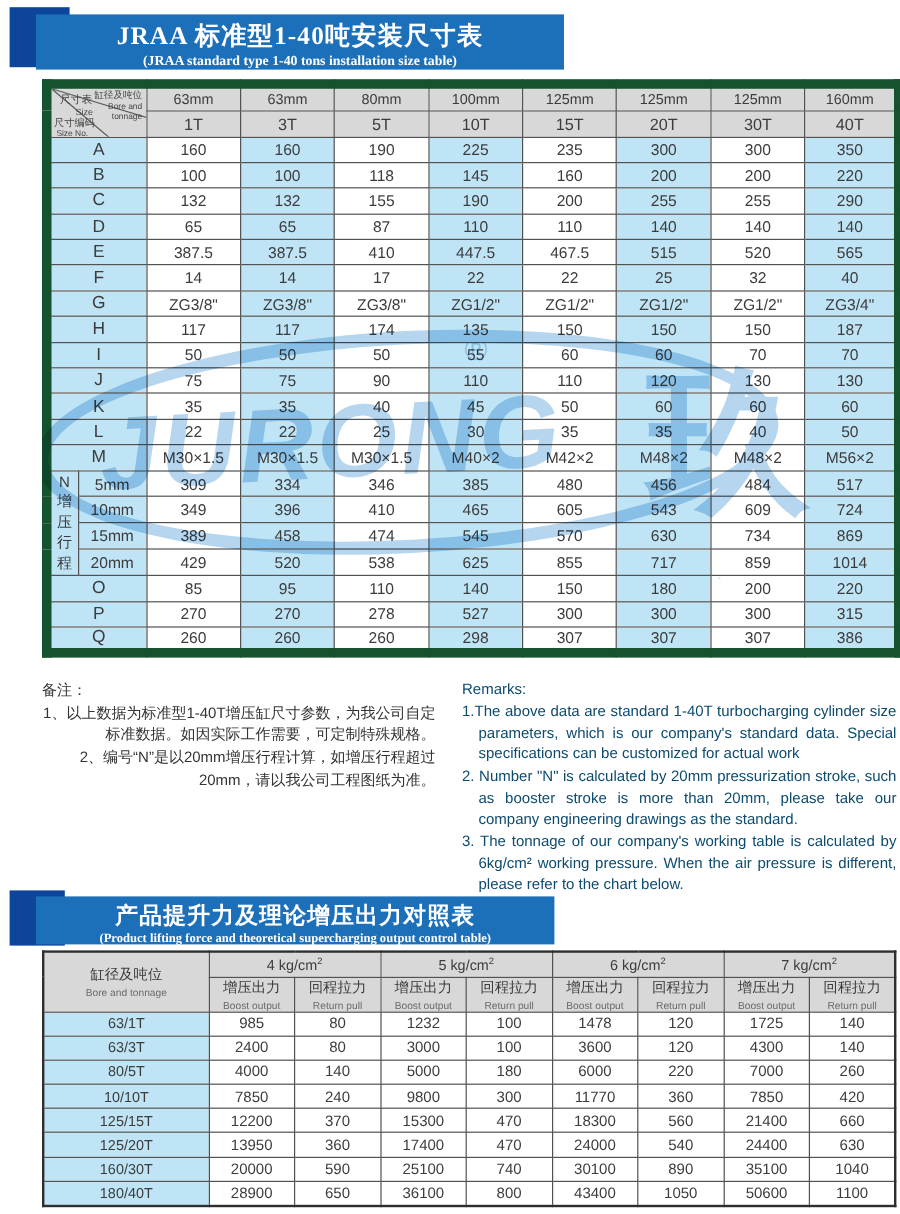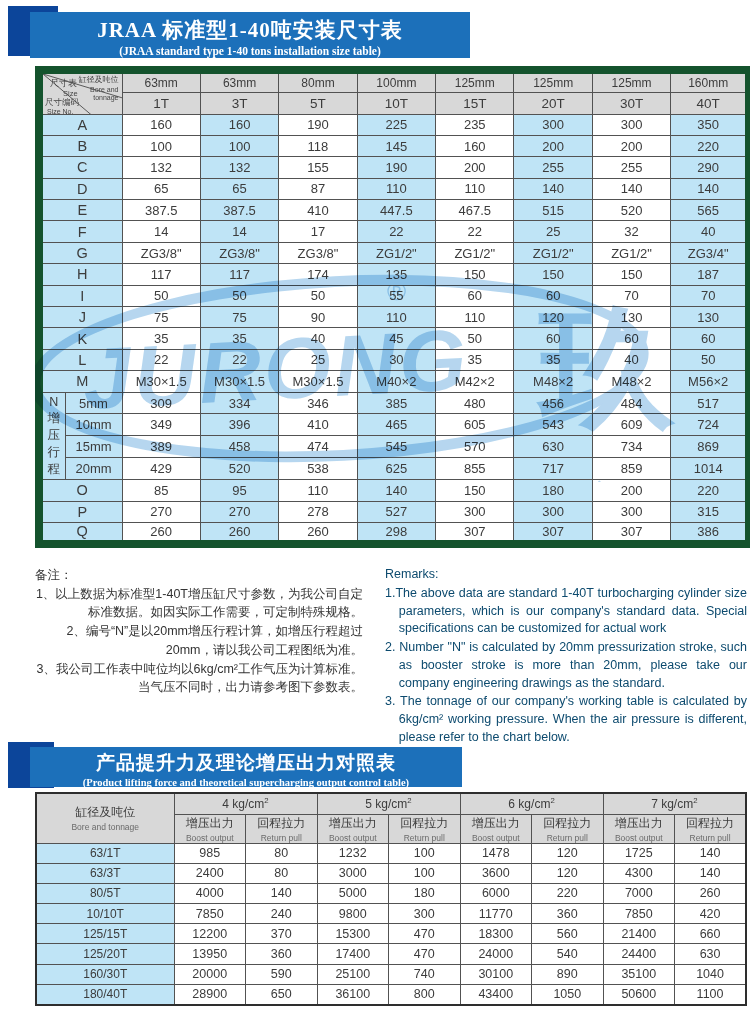--- a/index.html
+++ b/index.html
@@ -369,21 +369,20 @@
     <span class="wm-reg">®</span>
     <span class="wm-text">JURONG</span>
     <span class="wm-cn">玖容</span>
   </div>
 
   <div class="notes">
     <div class="notes-cn">
       <div class="note-head">备注：</div>
       <div class="note-item">1、以上数据为标准型1-40T增压缸尺寸参数，为我公司自定标准数据。如因实际工作需要，可定制特殊规格。</div>
       <div class="note-item">2、编号“N”是以20mm增压行程计算，如增压行程超过20mm，请以我公司工程图纸为准。</div>
-      <div class="note-item">3、我公司工作表中吨位均以6kg/cm²工作气压为计算标准。当气压不同时，出力请参考图下参数表。</div>
     </div>
     <div class="notes-en">
       <div class="note-head">Remarks:</div>
       <div class="note-item">1.The above data are standard 1-40T turbocharging cylinder size parameters, which is our company's standard data. Special specifications can be customized for actual work</div>
       <div class="note-item">2. Number "N" is calculated by 20mm pressurization stroke, such as booster stroke is more than 20mm, please take our company engineering drawings as the standard.</div>
       <div class="note-item">3. The tonnage of our company's working table is calculated by 6kg/cm² working pressure. When the air pressure is different, please refer to the chart below.</div>
     </div>
   </div>
 
   <div class="navy-square sq2"></div>

